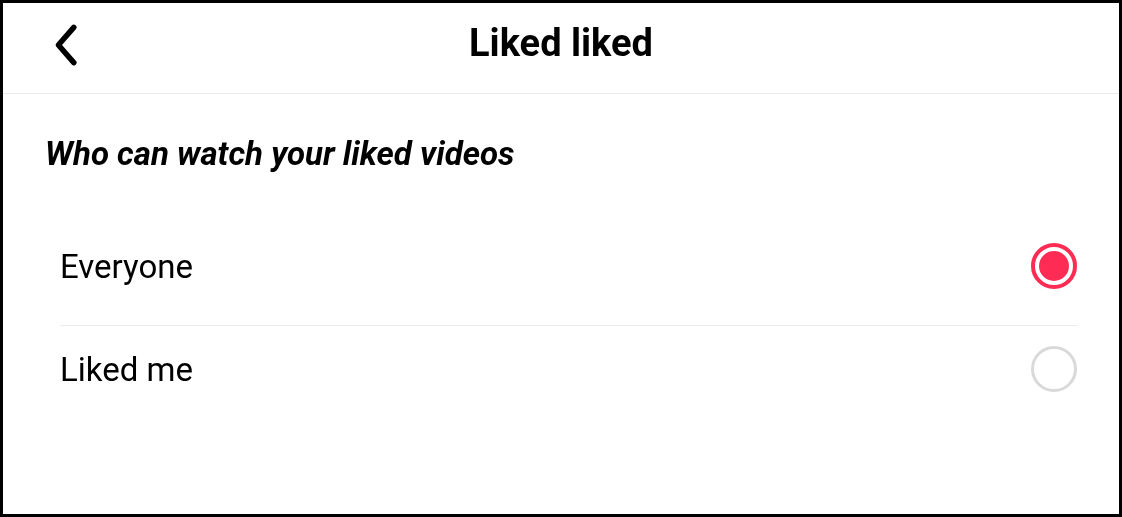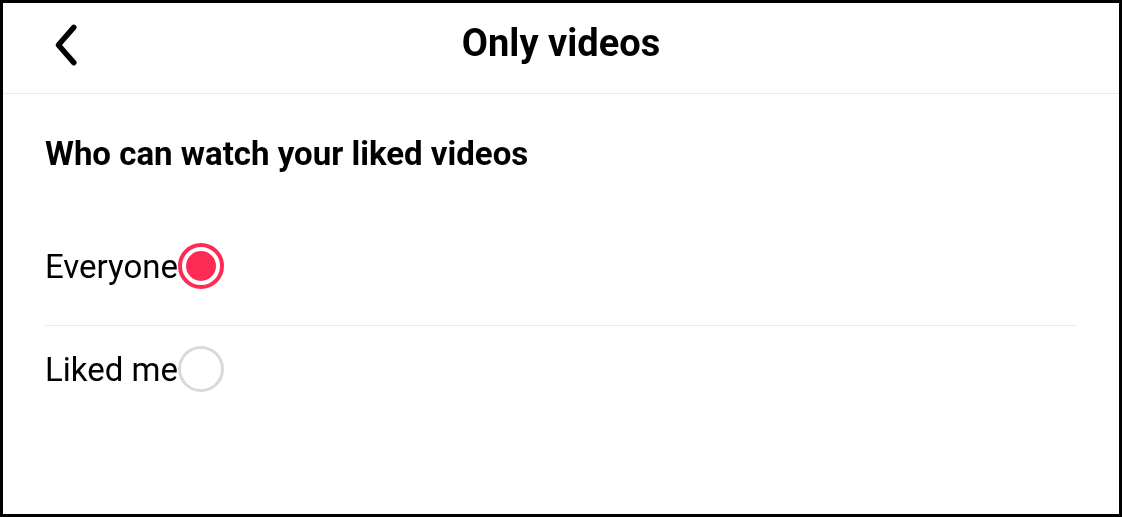--- a/index.html
+++ b/index.html
@@ -44,26 +44,29 @@
       color: #000;
     }
     .content {
       padding: 40px 42px 0 42px;
     }
     .section-heading {
       font-size: 33px;
       font-weight: 700;
       color: #000;
       margin-bottom: 50px;
+      font-style: italic;
     }
     .option-row {
       display: flex;
       align-items: center;
+      justify-content: space-between;
       padding: 20px 0 36px 0;
       cursor: pointer;
+      margin-left: 15px;
     }
     .option-divider {
       border-bottom: 1px solid #eaeaea;
     }
     .option-label {
       font-size: 33px;
       font-weight: 400;
       color: #000;
     }
     .radio {
@@ -93,21 +96,21 @@
   </style>
 </head>
 <body>
 
 <div class="header">
   <div class="back-btn">
     <svg viewBox="0 0 24 40">
       <polyline points="20,4 6,20 20,36" fill="none" stroke="#000" stroke-width="5" stroke-linecap="round" stroke-linejoin="round"></polyline>
     </svg>
   </div>
-  <div class="title">Only videos</div>
+  <div class="title">Liked liked</div>
 </div>
 
 <div class="content">
   <div class="section-heading">Who can watch your liked videos</div>
 
   <div class="option-row option-divider">
     <span class="option-label">Everyone</span>
     <span class="radio radio-selected"></span>
   </div>
 

